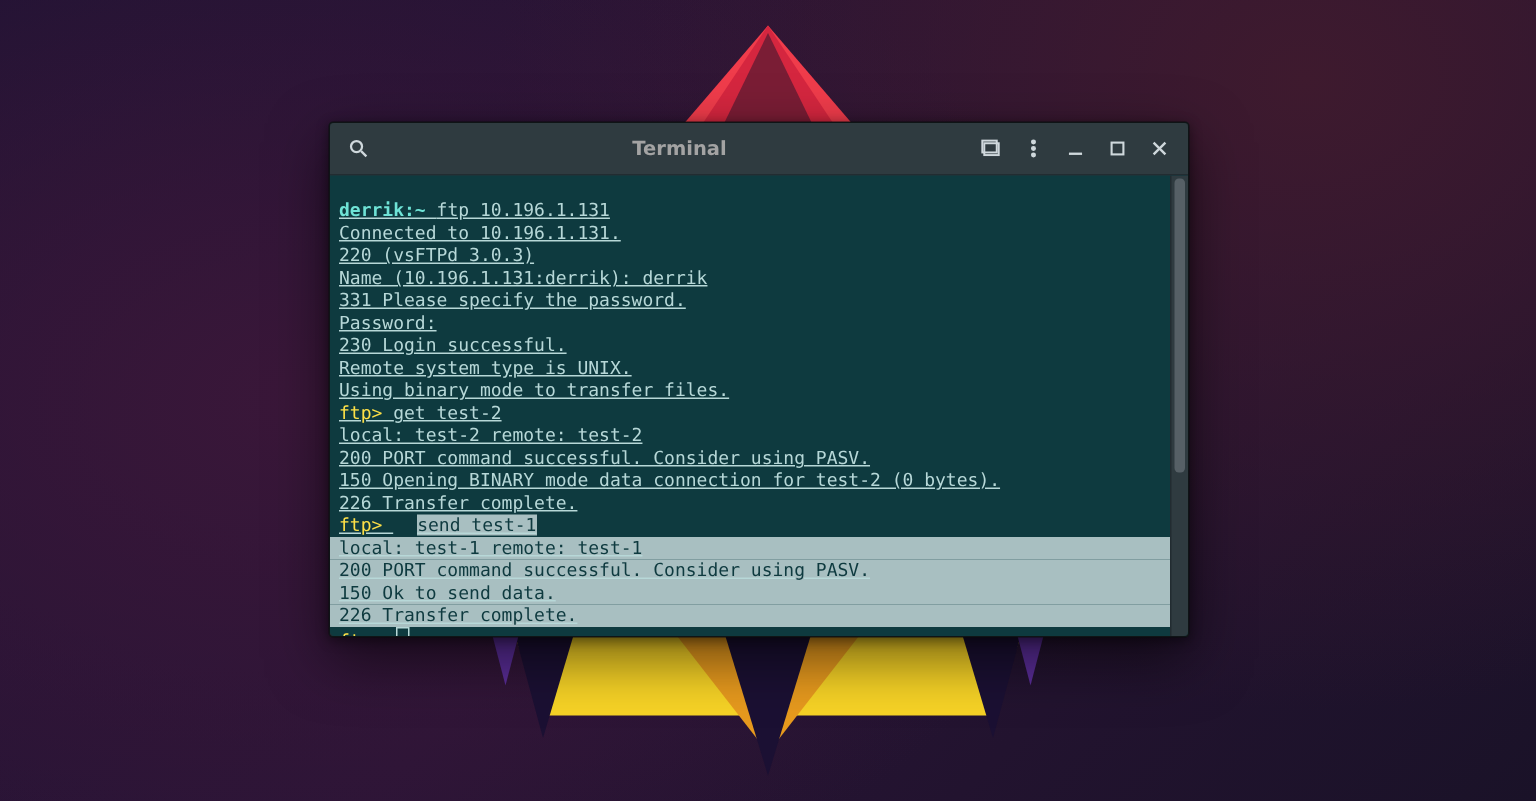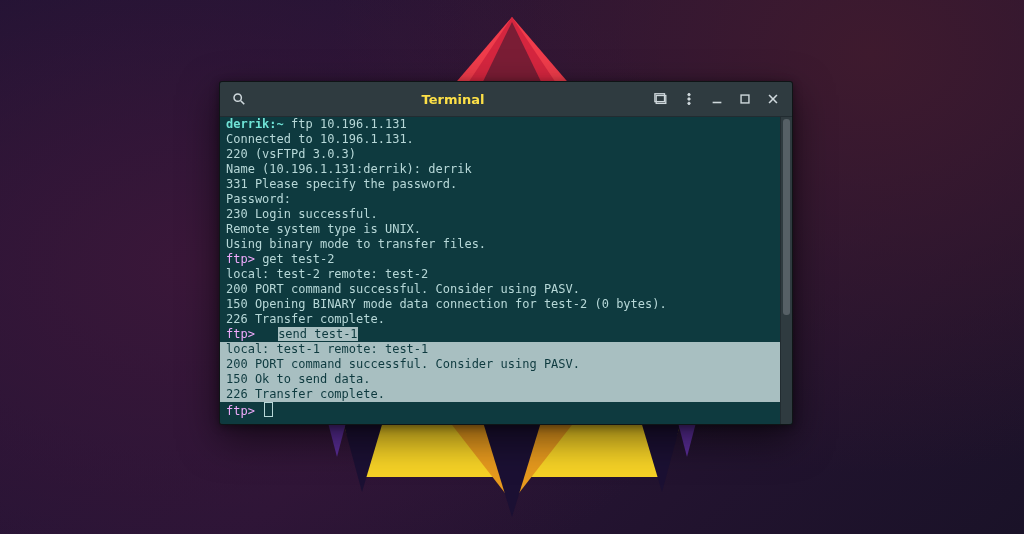--- a/index.html
+++ b/index.html
@@ -18,47 +18,47 @@
   .window{
     position:absolute;left:219px;top:81px;width:572px;height:342px;
     background:#263238;
     border:1px solid rgba(0,0,0,.6);
     box-shadow:0 14px 38px rgba(0,0,0,.55),0 2px 8px rgba(0,0,0,.4);
     border-radius:3px;
     display:flex;flex-direction:column;
   }
   .titlebar{
     height:34px;background:#2f3b40;
-    display:flex;align-items:center;color:#fde047;
+    display:flex;align-items:center;color:#a3a3a3;
     font-family:"DejaVu Sans","Segoe UI",sans-serif;
     font-size:13px;font-weight:600;
     border-top-left-radius:3px;border-top-right-radius:3px;
     border-bottom:1px solid #222c31;
   }
   .titlebar .left{width:38px;display:flex;align-items:center;justify-content:center;}
   .titlebar .title{flex:1;text-align:center;white-space:nowrap;overflow:hidden;}
   .titlebar .right{display:flex;align-items:center;padding-right:6px;gap:2px;}
   .tb-btn{width:26px;height:26px;display:flex;align-items:center;justify-content:center;
     border-radius:3px;color:#cfd8dc;cursor:pointer;}
   .tb-btn svg{width:14px;height:14px;stroke:#cfd8dc;fill:#cfd8dc;}
   .terminal-body{
     flex:1;background:#0e3a3f;position:relative;overflow:hidden;
     font-size:12px;line-height:15px;
     border-bottom-left-radius:3px;border-bottom-right-radius:3px;
   }
   .scrollbar{position:absolute;right:0;top:0;width:11px;height:100%;
     background:#2f3b40;border-left:1px solid #222c31;}
   .scrollbar-thumb{position:absolute;left:2px;right:2px;top:2px;height:64%;
     background:#566066;border-radius:3px;}
-  .lines{position:absolute;left:6px;right:14px;top:0;white-space:pre;color:#b7d8d8;}
+  .lines{position:absolute;left:6px;right:14px;top:16px;white-space:pre;color:#b7d8d8;text-decoration:underline;}
   .line{height:15px;}
   .line.sel{background:#a8bfc1;color:#0e3a3f;margin-left:-6px;padding-left:6px;margin-right:-14px;padding-right:20px;}
   .sel-part{background:#a8bfc1;color:#0e3a3f;margin-left:16px;}
   .prompt-user{color:#6fe3d6;font-weight:bold;}
-  .ftp-prompt{color:#f0abfc;text-align:center;}
+  .ftp-prompt{color:#fde047;text-align:center;}
   .cursor{display:inline-block;width:7px;height:13px;border:1px solid #b7d8d8;vertical-align:-2px;margin-left:2px;}
 </style>
 </head>
 <body>
 
 <div class="wallpaper">
   <svg width="560" height="560" viewBox="0 0 560 560">
     <g transform="translate(280 280)">
       <polygon points="0,-250 180,-40 -180,-40" fill="#f03c4b"></polygon>
       <polygon points="0,-250 140,-40 -140,-40" fill="#d5263f"></polygon>

